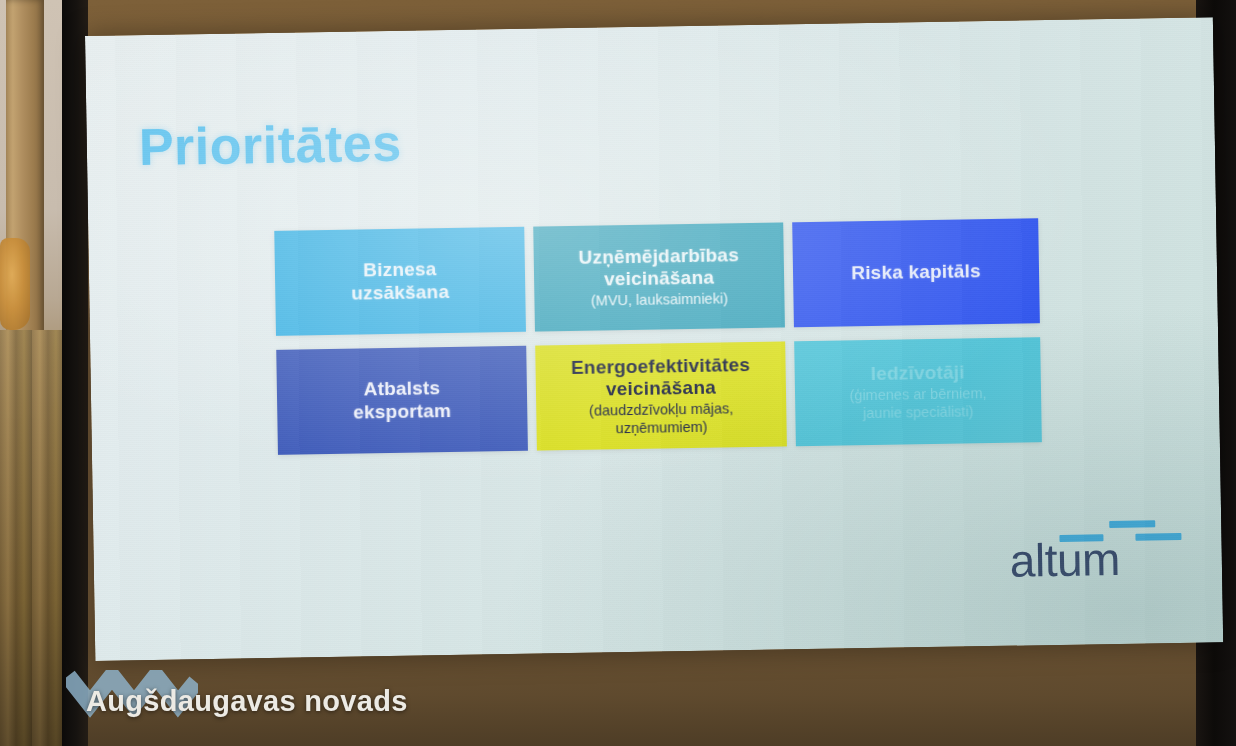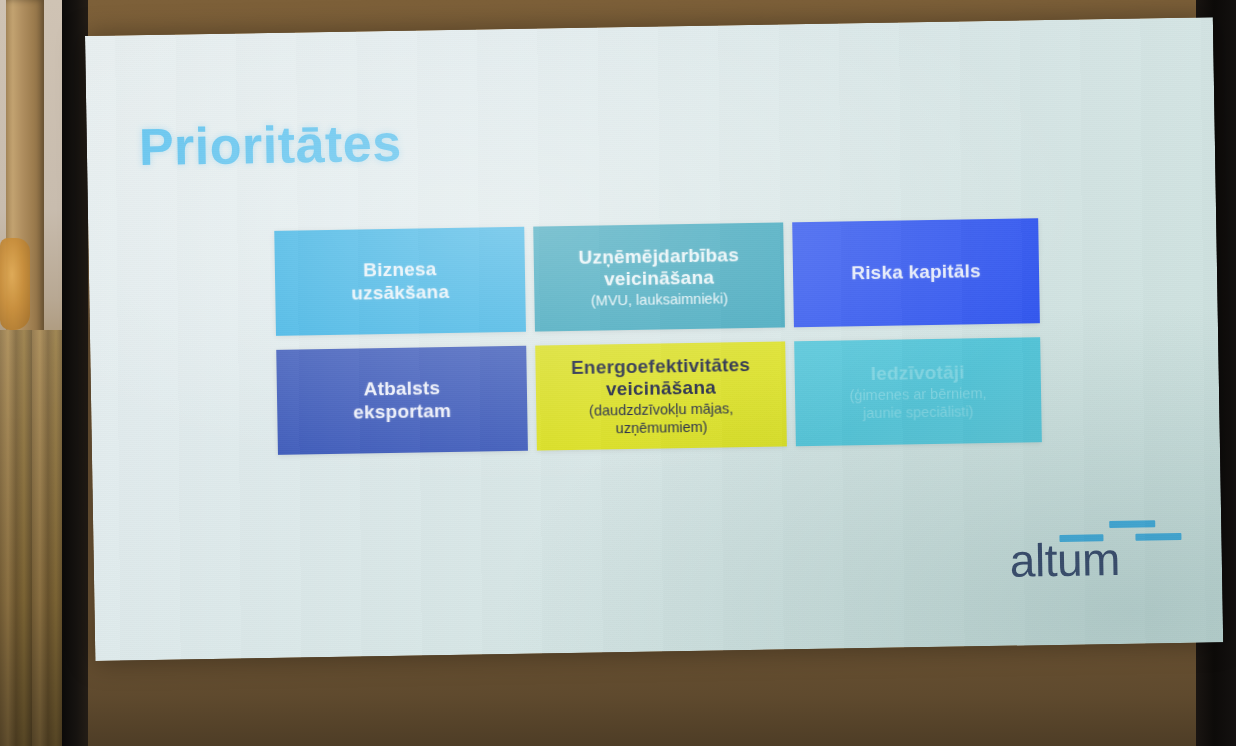--- a/index.html
+++ b/index.html
@@ -226,14 +226,20 @@
         <span class="dash d1"></span>
         <span class="dash d2"></span>
         <span class="dash d3"></span>
         <span class="logo-word">altum</span>
       </div>
 
       <div class="sheen"></div>
     </div>
   </div>
 
+  <div class="overlay">
+    <svg class="zigzag" viewBox="0 0 132 58" preserveAspectRatio="none">
+      <polyline points="2,6 24,34 46,6 68,34 90,6 112,34 130,12" fill="none" stroke="#8fb4cc" stroke-width="17" stroke-linejoin="miter" stroke-linecap="butt"></polyline>
+    </svg>
+    <span class="overlay-text">Augšdaugavas novads</span>
+  </div>
 
 </div>
 
 </body></html>

